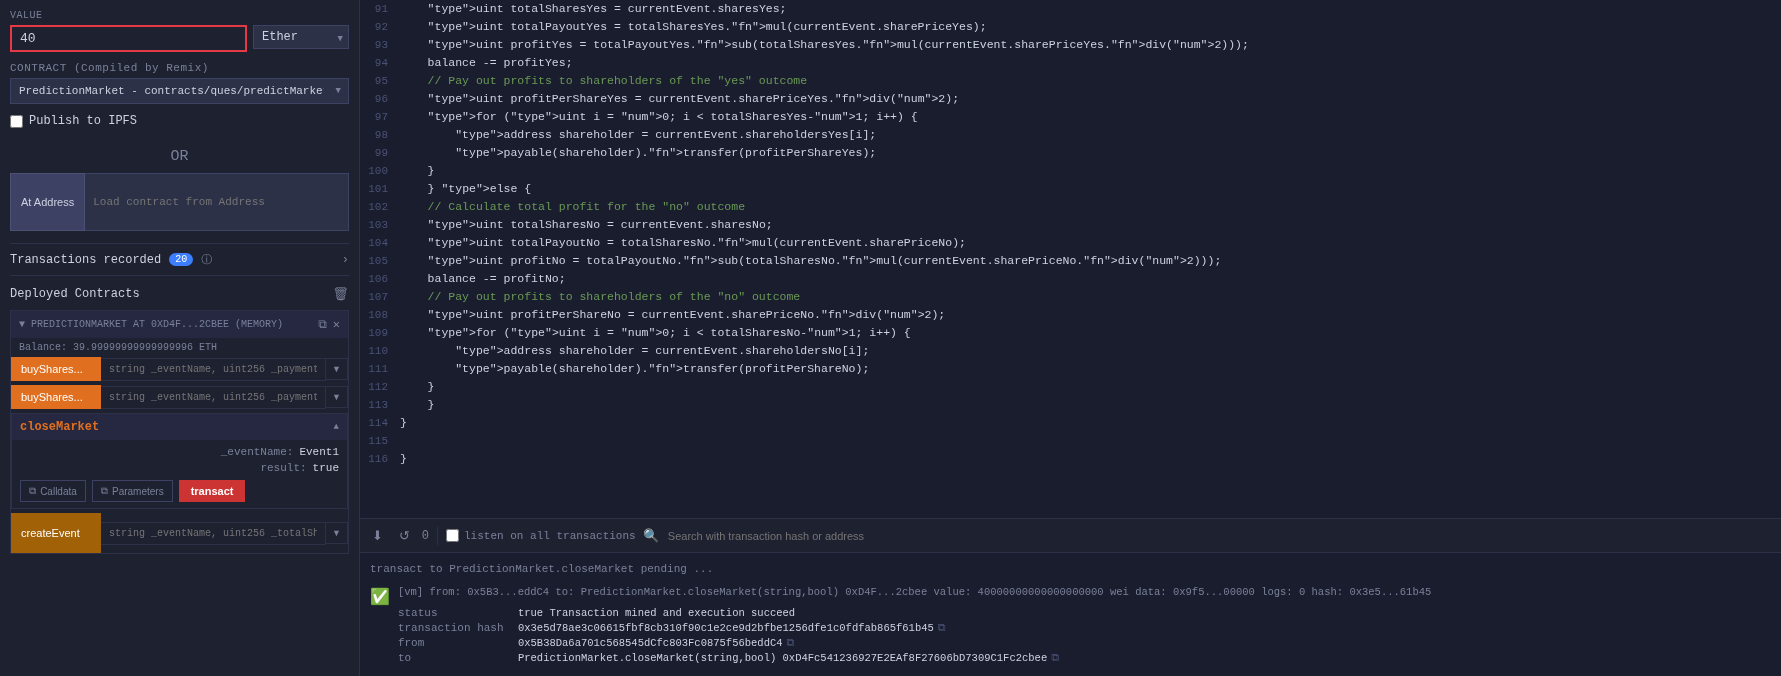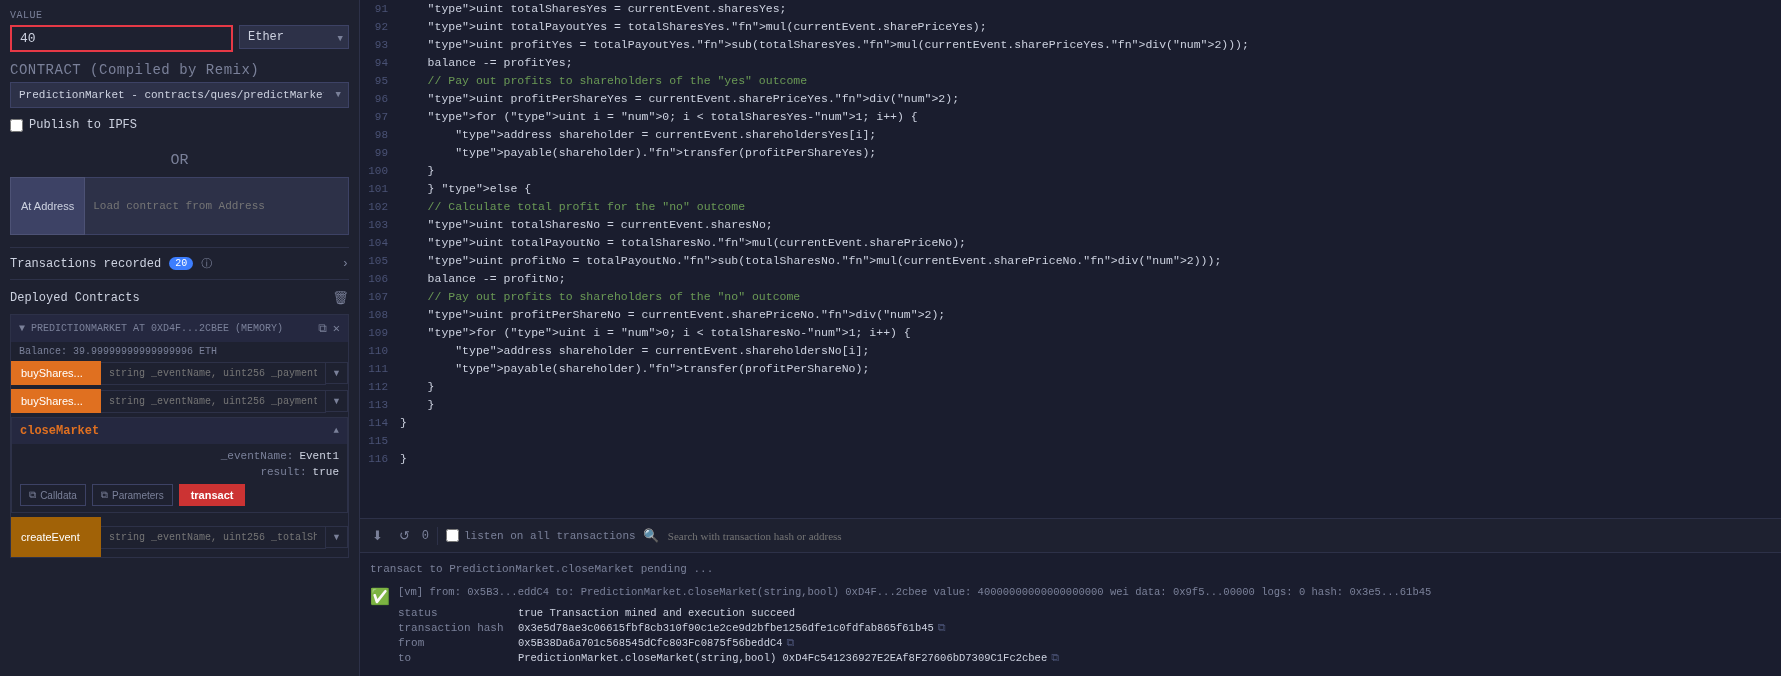--- a/index.html
+++ b/index.html
@@ -52,40 +52,40 @@
     .value-select {
       background: #2d3148;
       border: 1px solid #3d4265;
       color: #cdd2e0;
       padding: 4px 20px 4px 8px;
       font-size: 12px;
       font-family: 'Courier New', monospace;
       appearance: none;
       -webkit-appearance: none;
       cursor: pointer;
-      width: 110px;
+      width: 96px;
     }
 
     .select-wrapper {
       position: relative;
     }
 
     .select-wrapper::after {
       content: '▼';
       position: absolute;
       right: 6px;
       top: 50%;
       transform: translateY(-50%);
       font-size: 9px;
       color: #7a8099;
       pointer-events: none;
     }
 
     .contract-label {
-      font-size: 14px;
+      font-size: 11px;
       color: #7a8099;
       letter-spacing: 0.5px;
       margin-bottom: 4px;
     }
 
     .contract-select-wrapper {
       position: relative;
       margin-bottom: 10px;
     }
 
@@ -483,21 +483,21 @@
     .search-icon {
       color: #7a8099;
       font-size: 13px;
     }
 
     .search-input {
       background: transparent;
       border: none;
       color: #7a8099;
       font-size: 11px;
-      font-family: Liberation Serif, serif;
+      font-family: Liberation Sans, sans-serif;
       outline: none;
       width: 260px;
     }
 
     
     .tx-log {
       background: #1a1d2e;
       border-top: 1px solid #2d3148;
       max-height: 220px;
       overflow-y: auto;

